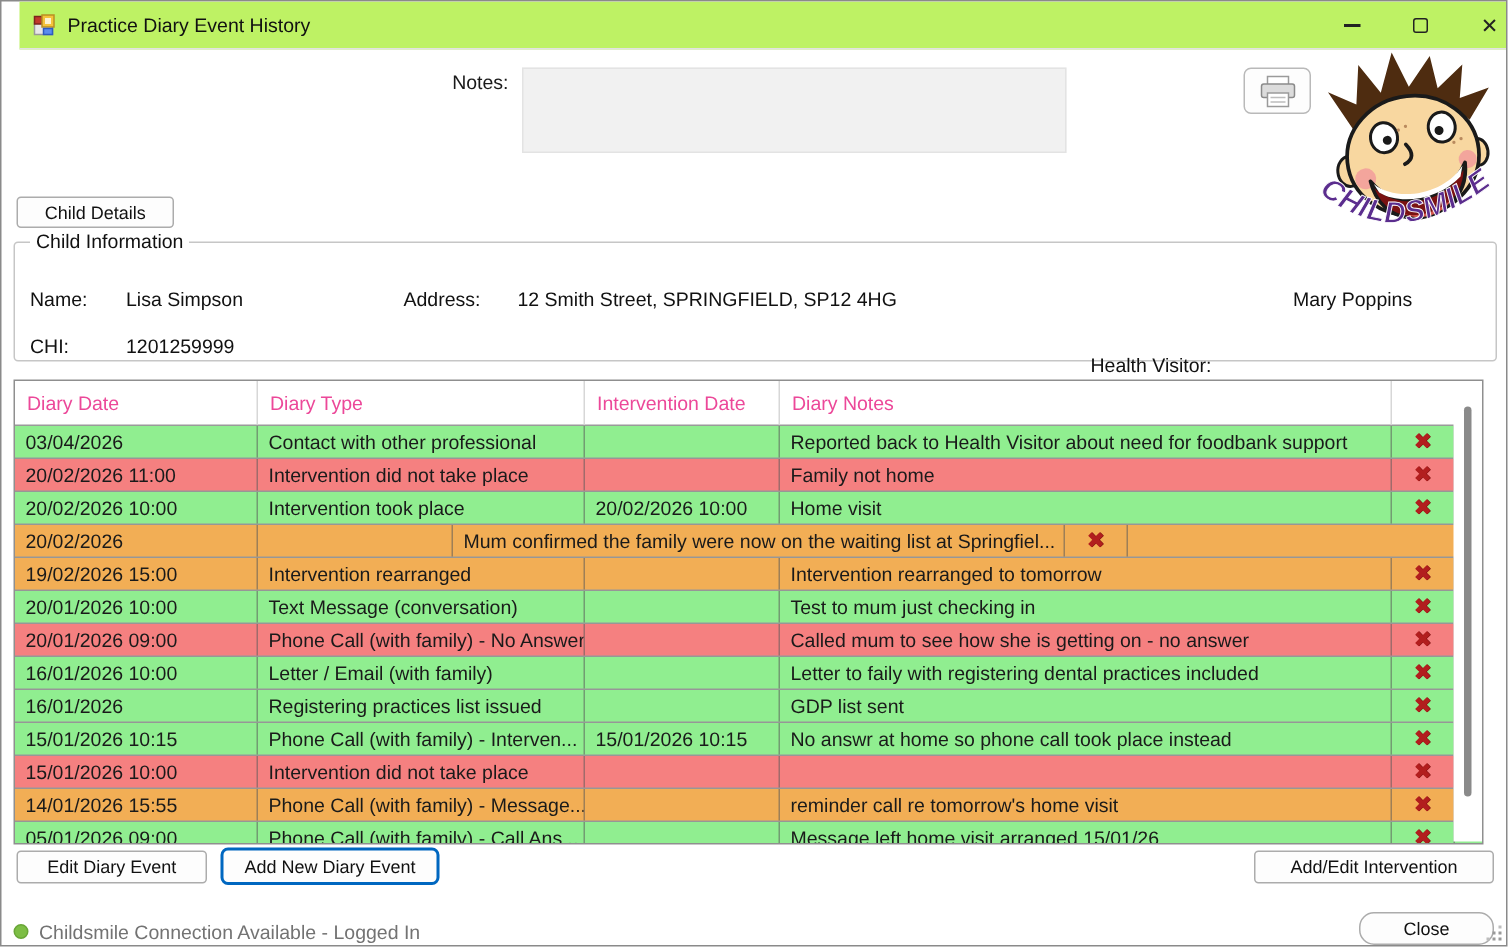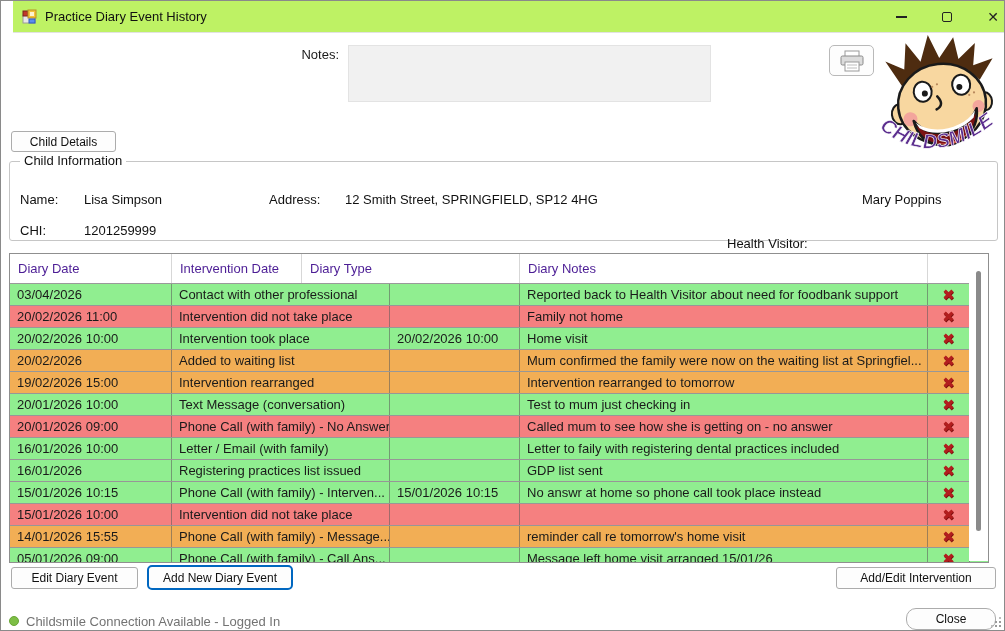--- a/index.html
+++ b/index.html
@@ -44,21 +44,21 @@
     border:1px solid #c6c6c6; border-radius:3px; }
   .group-legend { position:absolute; left:10px; top:-9px; background:#fff;
     padding:0 4px; color:#111; }
   .gb-label { position:absolute; color:#111; }
   .gb-val { position:absolute; color:#111; }
   
   .grid { position:absolute; left:8px; top:252px; width:980px; height:310px;
     border:1px solid #8f8f8f; background:#fff; overflow:hidden; }
   .grid-header { display:flex; height:30px; background:#fff; border-bottom:1px solid #9a9a9a; }
   .hcell { display:flex; align-items:center; padding-left:8px;
-    border-right:1px solid #d7d7d7; color:#4c1d95; overflow:hidden; white-space:nowrap; }
+    border-right:1px solid #d7d7d7; color:#ec4899; overflow:hidden; white-space:nowrap; }
   .grid-row { display:flex; height:22px; border-bottom:1px solid #979797; }
   .cell { display:flex; align-items:center; padding-left:7px;
     border-right:1px solid rgba(90,90,90,0.55); white-space:nowrap; overflow:hidden; }
   .col-date { width:162px; } .col-type { width:218px; } .col-int { width:130px; }
   .col-notes { width:408px; } .col-del { width:42px; justify-content:center; padding-left:0; }
   .x-icon { color:#B21E1E; font-size:15px; font-weight:bold;
     text-shadow:0.5px 0.5px 0 #7d0f0f; line-height:1; }
   .vscroll { position:absolute; right:0; top:1px; bottom:1px; width:19px; background:#fff; }
   .vscroll-thumb { position:absolute; right:7px; top:16px; width:5px; height:260px;
     background:#8a8a8a; border-radius:3px; }
@@ -144,22 +144,22 @@
   <span class="gb-val" style="left:335px; top:30px;">12 Smith Street, SPRINGFIELD, SP12 4HG</span>
   <span class="gb-label" style="left:717px; top:30px;margin-top:44px;">Health Visitor:</span>
   <span class="gb-val" style="left:852px; top:30px;">Mary Poppins</span>
   <span class="gb-label" style="left:10px; top:61px;">CHI:</span>
   <span class="gb-val" style="left:74px; top:61px;">1201259999</span>
 </div>
 
 <div class="grid">
   <div class="grid-header">
     <div class="hcell col-date">Diary Date</div>
+    <div class="hcell col-type">Diary Type</div>
     <div class="hcell col-int">Intervention Date</div>
-    <div class="hcell col-type">Diary Type</div>
     <div class="hcell col-notes">Diary Notes</div>
     <div class="hcell col-del" style="border-right:none;"></div>
   </div>
   <div id="grid-rows">
       <div class="grid-row" style="background: rgb(144, 238, 144);">
         <div class="cell col-date">03/04/2026</div>
         <div class="cell col-type">Contact with other professional</div>
         <div class="cell col-int"></div>
         <div class="cell col-notes">Reported back to Health Visitor about need for foodbank support</div>
         <div class="cell col-del">
@@ -179,21 +179,20 @@
         <div class="cell col-date">20/02/2026 10:00</div>
         <div class="cell col-type">Intervention took place</div>
         <div class="cell col-int">20/02/2026 10:00</div>
         <div class="cell col-notes">Home visit</div>
         <div class="cell col-del">
           <span class="x-icon">✖</span>
         </div>
       </div>
       <div class="grid-row" style="background: rgb(242, 174, 85);">
         <div class="cell col-date">20/02/2026</div>
-        <div class="cell col-type">Added to waiting list</div>
         <div class="cell col-int"></div>
         <div class="cell col-notes">Mum confirmed the family were now on the waiting list at Springfiel...</div>
         <div class="cell col-del">
           <span class="x-icon">✖</span>
         </div>
       </div>
       <div class="grid-row" style="background: rgb(242, 174, 85);">
         <div class="cell col-date">19/02/2026 15:00</div>
         <div class="cell col-type">Intervention rearranged</div>
         <div class="cell col-int"></div>

